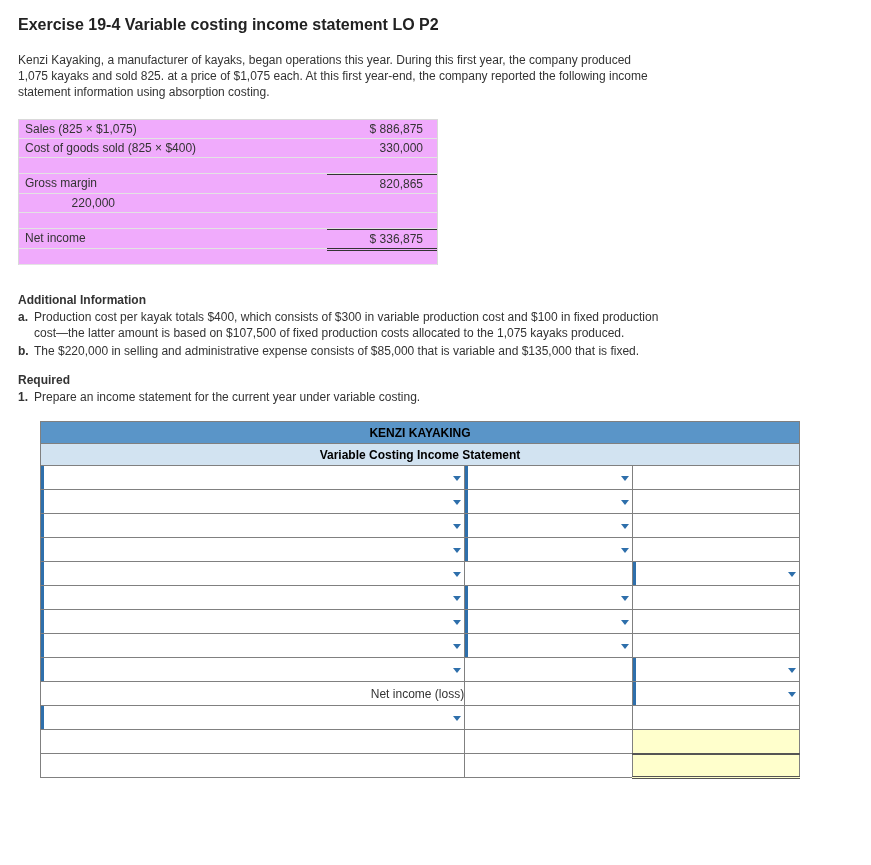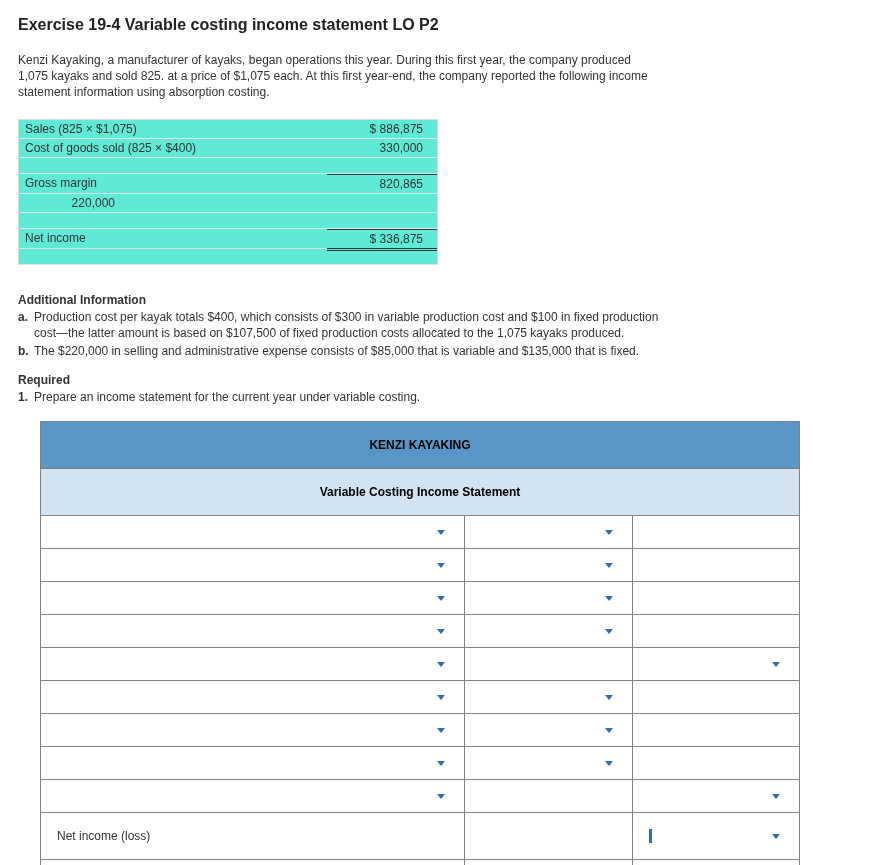--- a/index.html
+++ b/index.html
@@ -26,21 +26,21 @@
   
   .abs-wrap {
     border: 1px solid #d9d9d9;
     border-bottom: none;
     width: 420px;
     margin-bottom: 28px;
   }
   .abs-row {
     display: flex;
     border-bottom: 1px solid #e3e3e3;
-    background: #5eead4;
+    background: #f0abfc;
     gap: 37px;
   }
   .abs-row.blank { height: 16px; }
   .abs-label {
     flex: 1;
     padding: 2px 6px;
   }
   .abs-val {
     width: 110px;
     text-align: right;
@@ -75,21 +75,21 @@
   .req-block { margin-bottom: 16px; }
 
   
   .ws {
     margin-left: 22px;
     border-collapse: collapse;
     width: 760px;
   }
   .ws td, .ws th {
     border: 1px solid #808080;
-    padding: 16px;
+    padding: 0;
     height: 24px;
     font-size: 12px;
     vertical-align: middle;
   }
   .ws .hdr {
     background: #5a95c8;
     font-weight: bold;
     text-align: center;
     color: #000;
     height: 22px;
@@ -122,21 +122,21 @@
   .drop::after {
     content: "";
     position: absolute;
     right: 3px;
     top: 50%;
     margin-top: -2px;
     border-left: 4px solid transparent;
     border-right: 4px solid transparent;
     border-top: 5px solid #2e6fab;
   }
-  .plain-cell { padding-left: 6px; }
+  .plain-cell { padding-left: 6px; text-align: right; }
   .hl { background: #ffffcc; }
 </style>
 </head>
 <body>
 
 <h1 class="title">Exercise 19-4 Variable costing income statement LO P2</h1>
 
 <p class="intro">Kenzi Kayaking, a manufacturer of kayaks, began operations this year. During this first year, the company produced 1,075 kayaks and sold 825. at a price of $1,075 each. At this first year-end, the company reported the following income statement information using absorption costing.</p>
 
 <div class="abs-wrap">

